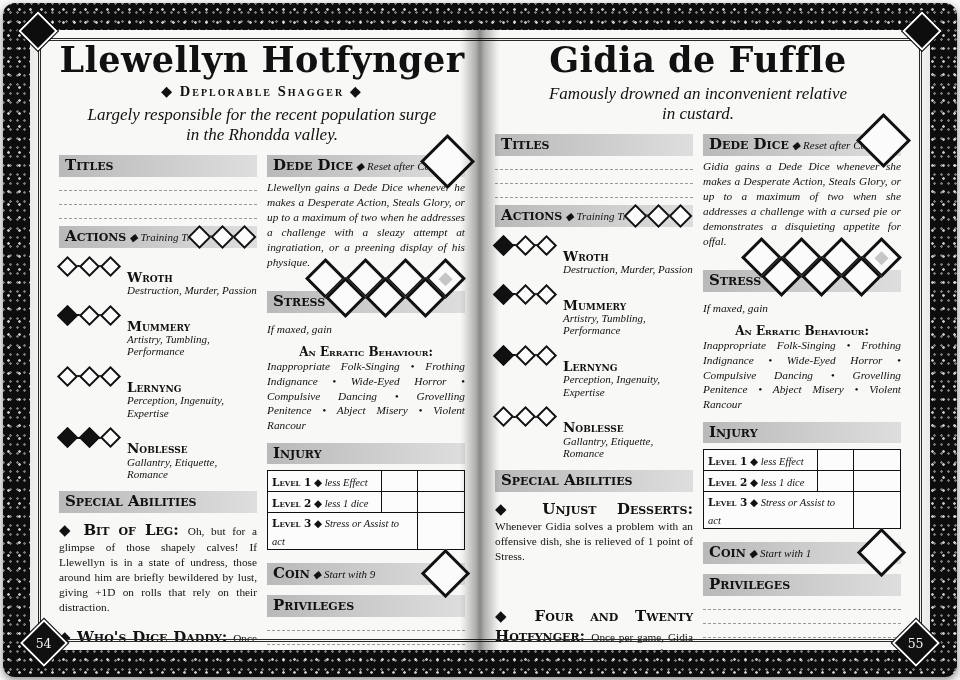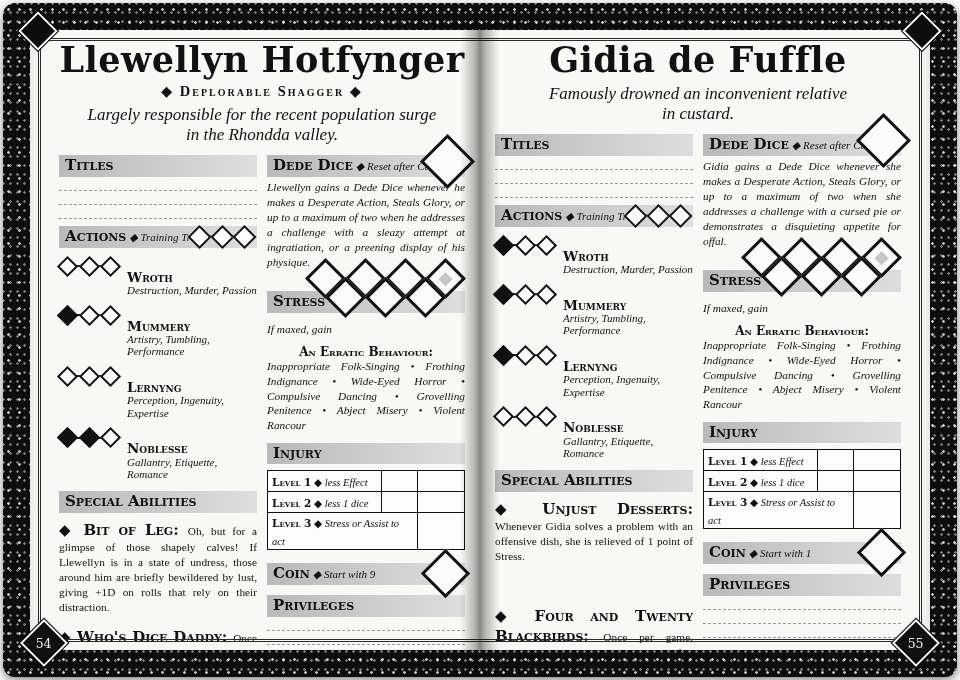--- a/index.html
+++ b/index.html
@@ -312,21 +312,21 @@
                   <div>
                     <div class="action-name">Noblesse</div>
                     <div class="action-skills">Gallantry, Etiquette, Romance</div>
                   </div>
                 </div>
               </div>
             <div class="sec">
               <div class="bar"><span>Special Abilities</span></div>
               <div>
                   <p class="ability"><span class="ab-name">◆ Unjust Desserts: </span>Whenever Gidia solves a problem with an offensive dish, she is relieved of 1 point of Stress.</p>
-                  <p class="ability"><span class="ab-name">◆ Four and Twenty Blackbirds: </span>Once per game, Gidia can roll an additional Dede Dice after the normal roll has been resolved by hurriedly baking the False King's favourite dish.</p>
+                  <p class="ability"><span class="ab-name">◆ Four and Twenty Hotfynger: </span>Once per game, Gidia can roll an additional Dede Dice after the normal roll has been resolved by hurriedly baking the False King's favourite dish.</p>
                 </div>
             </div>
           </div>
           <div class="col">
             <div class="sec" style="margin-top:0;">
               <div class="big-dia dede-dia"></div>
               <div class="bar">
                 <span>Dede Dice</span><span class="sub">◆ Reset after Court</span>
               </div>
               <div class="flavor">Gidia gains a Dede Dice whenever she makes a Desperate Action, Steals Glory, or up to a maximum of two when she addresses a challenge with a cursed pie or demonstrates a disquieting appetite for offal.</div>

